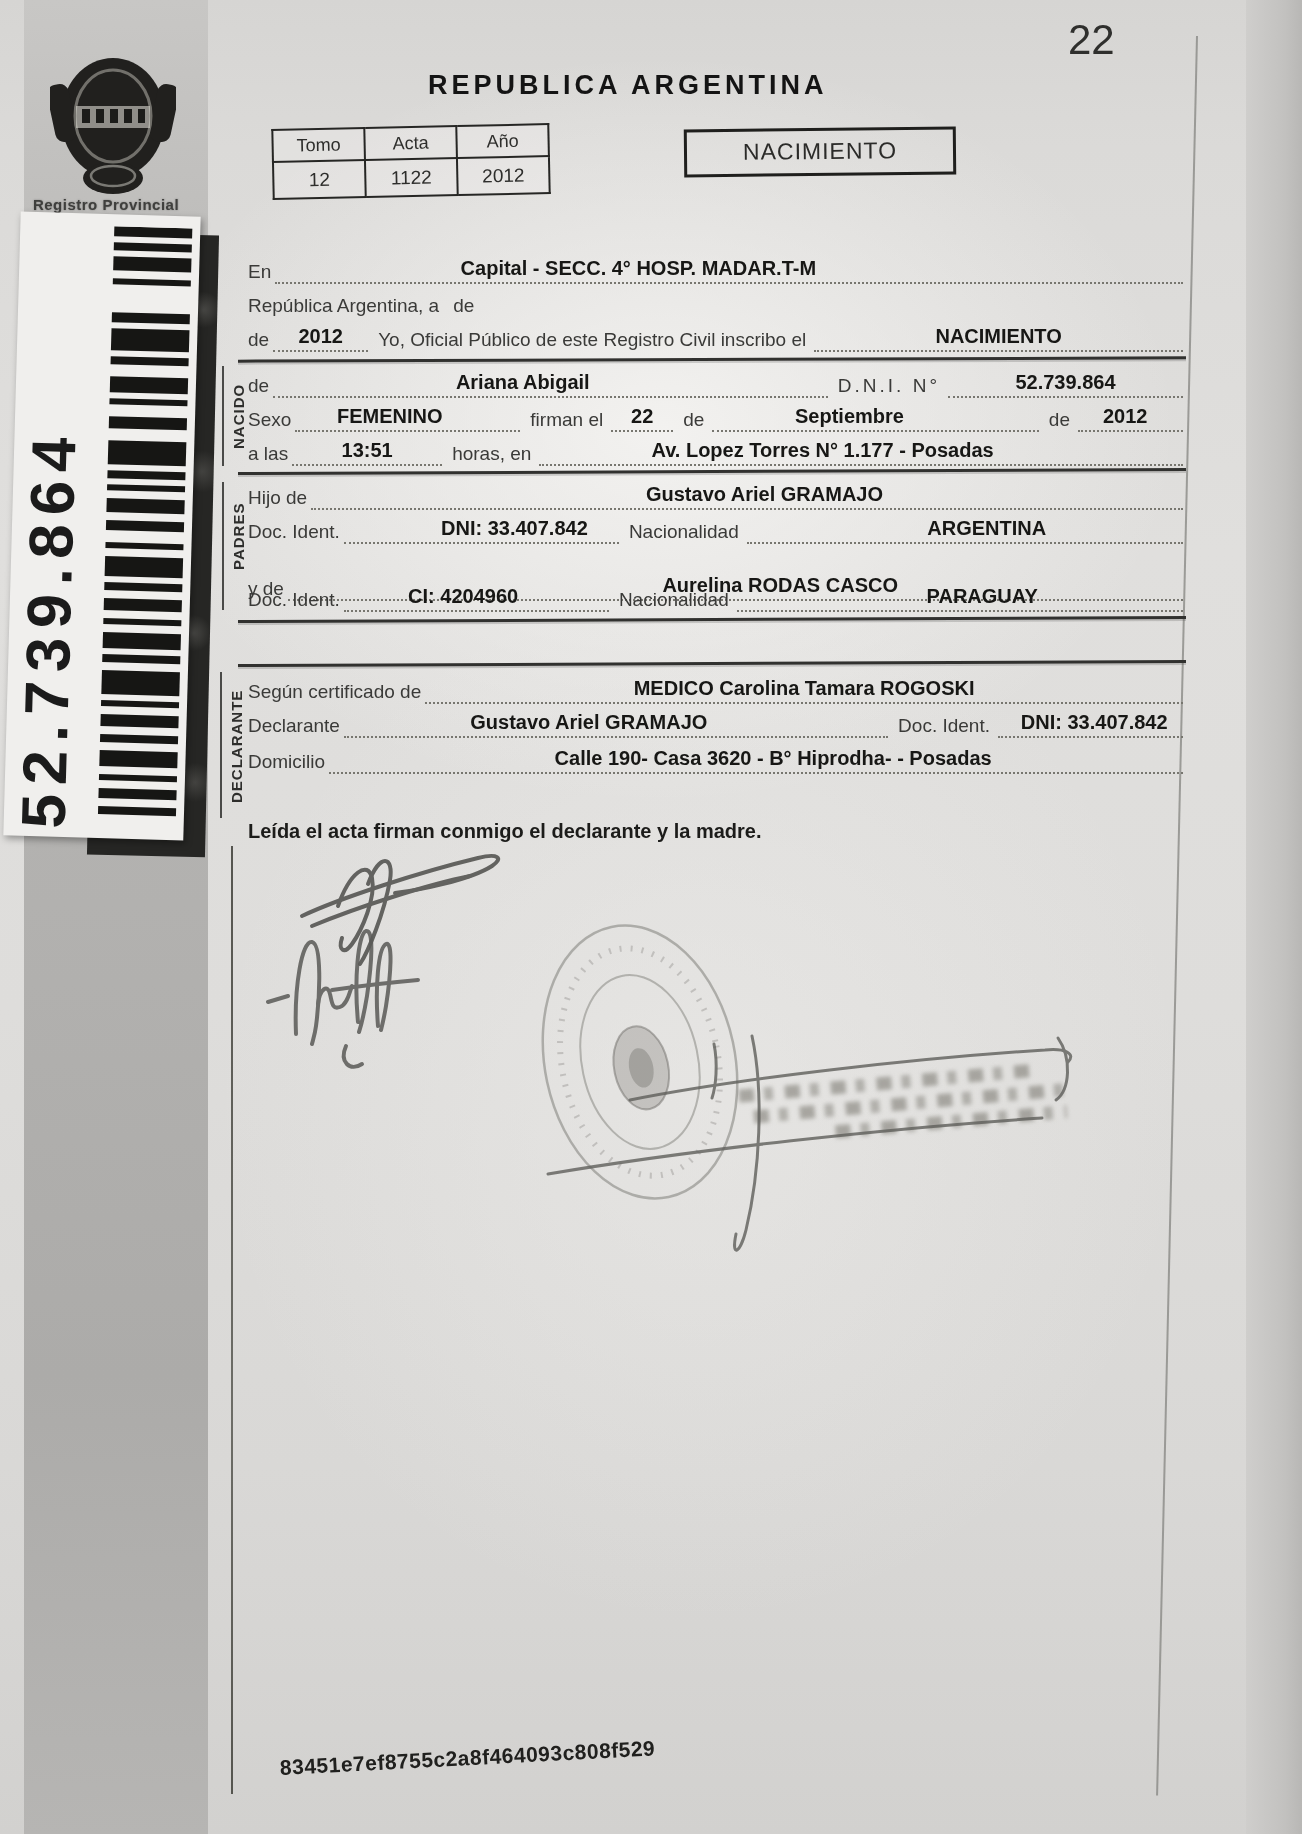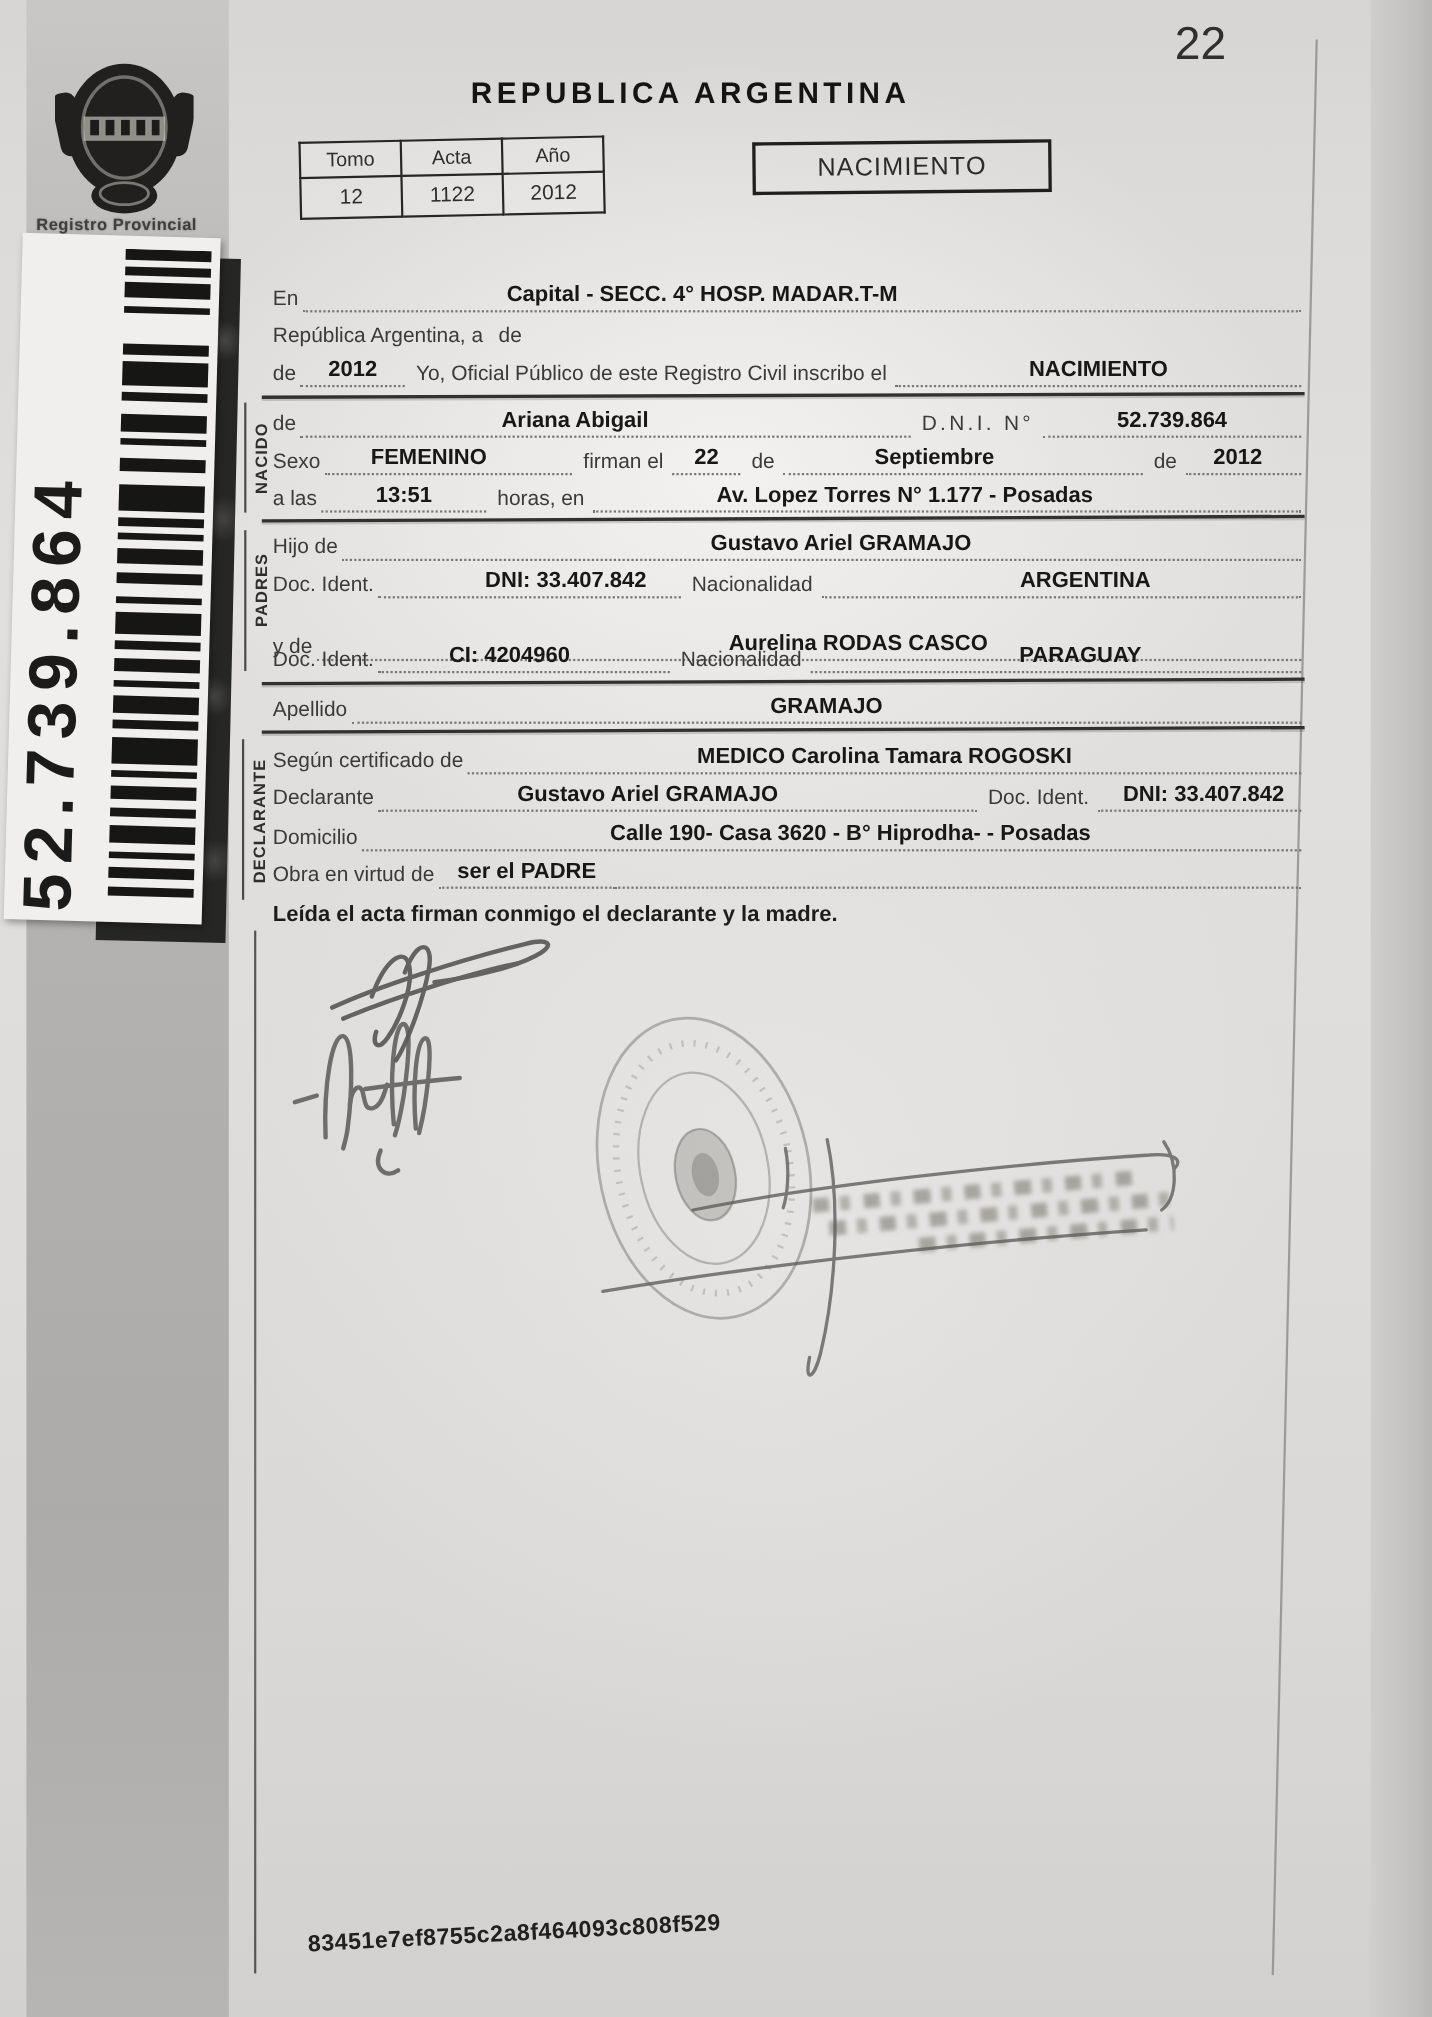--- a/index.html
+++ b/index.html
@@ -262,26 +262,20 @@
       <span class="lbl">Doc. Ident.</span>
       <span class="fill fx" style="width:265px;">
         <span class="val" style="left:45%;">CI: 4204960</span>
       </span>
       <span class="lbl mid">Nacionalidad</span>
       <span class="fill">
         <span class="val" style="left:55%;">PARAGUAY</span>
       </span>
     </div>
     <div class="hrule" style="top:618px;left:238px;width:948px;transform:rotate(-0.25deg);"></div>
-    <div class="frow" style="top:628px;left:248px;width:935px;">
-      <span class="lbl">Apellido</span>
-      <span class="fill">
-        <span class="val" style="left:50%;">GRAMAJO</span>
-      </span>
-    </div>
     <div class="hrule" style="top:662px;left:238px;width:948px;transform:rotate(-0.25deg);"></div>
 
     <div class="sec-line" style="left:220px;top:672px;height:146px;"></div>
     <div class="sec-label" style="left:228px;top:676px;height:140px;">DECLARANTE</div>
 
     <div class="frow" style="top:674px;left:248px;width:935px;">
       <span class="lbl">Según certificado de</span>
       <span class="fill">
         <span class="val" style="left:50%;">MEDICO Carolina Tamara ROGOSKI</span>
       </span>
@@ -294,27 +288,20 @@
       <span class="lbl mid">Doc. Ident.</span>
       <span class="fill fx" style="width:185px;">
         <span class="val" style="left:52%;">DNI: 33.407.842</span>
       </span>
     </div>
     <div class="frow" style="top:744px;left:248px;width:935px;">
       <span class="lbl">Domicilio</span>
       <span class="fill">
         <span class="val" style="left:52%;">Calle 190- Casa 3620 - B° Hiprodha- - Posadas</span>
       </span>
-    </div>
-    <div class="frow" style="top:778px;left:248px;width:935px;">
-      <span class="lbl">Obra en virtud de</span>
-      <span class="fill fx" style="width:160px;">
-        <span class="val" style="left:50%;">ser el PADRE</span>
-      </span>
-      <span class="fill"></span>
     </div>
 
     <div class="closing">Leída el acta firman conmigo el declarante y la madre.</div>
     <div class="left-border-line"></div>
   </div>
 
   <div class="stamp-rect">
     <div class="stamp-line" style="width:88%;"></div>
     <div class="stamp-line" style="width:96%;margin-left:4%;"></div>
     <div class="stamp-line" style="width:70%;margin-left:28%;"></div>

